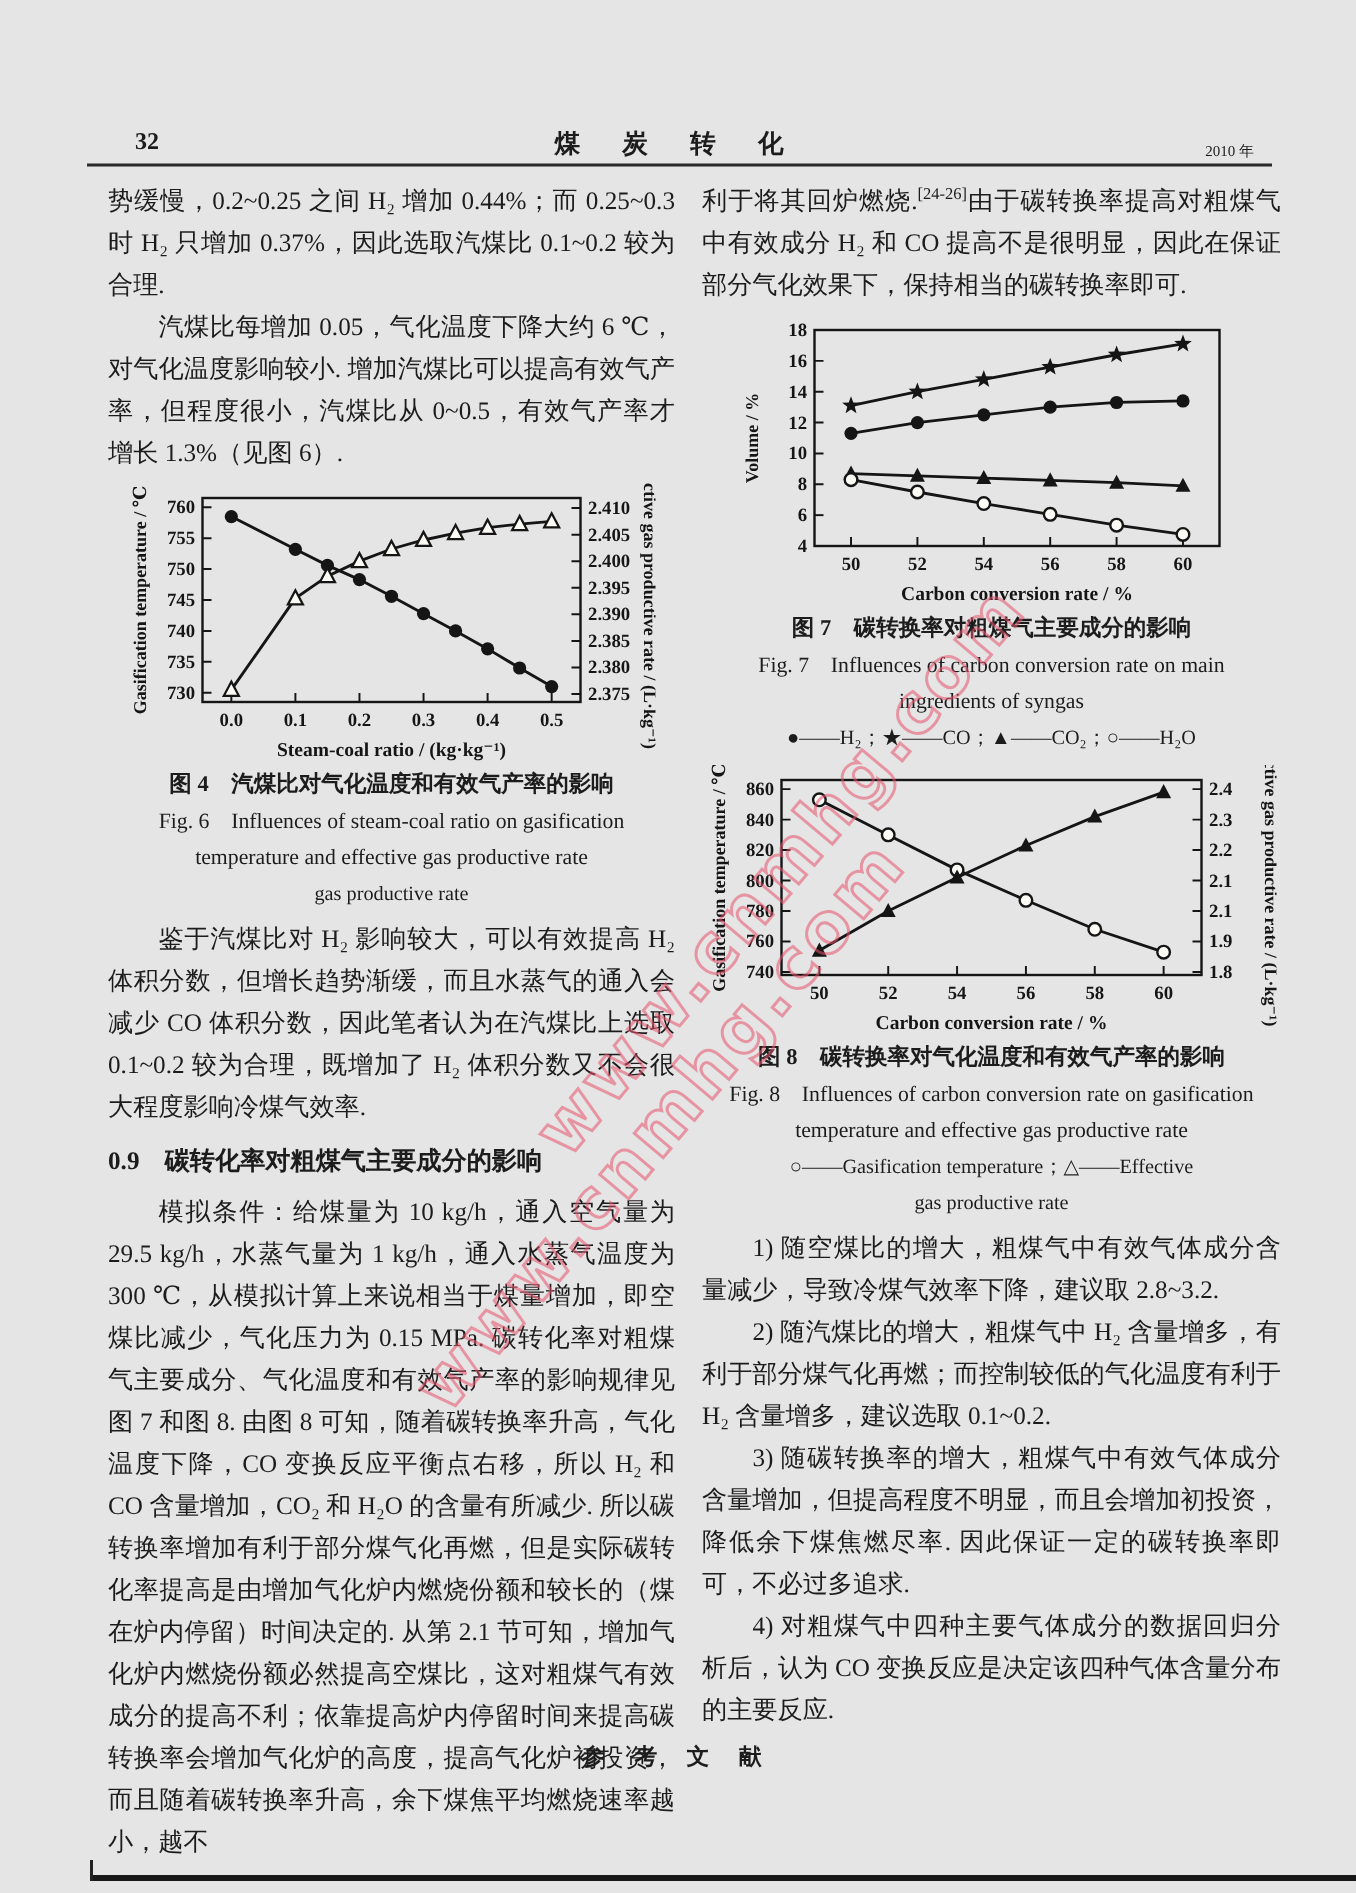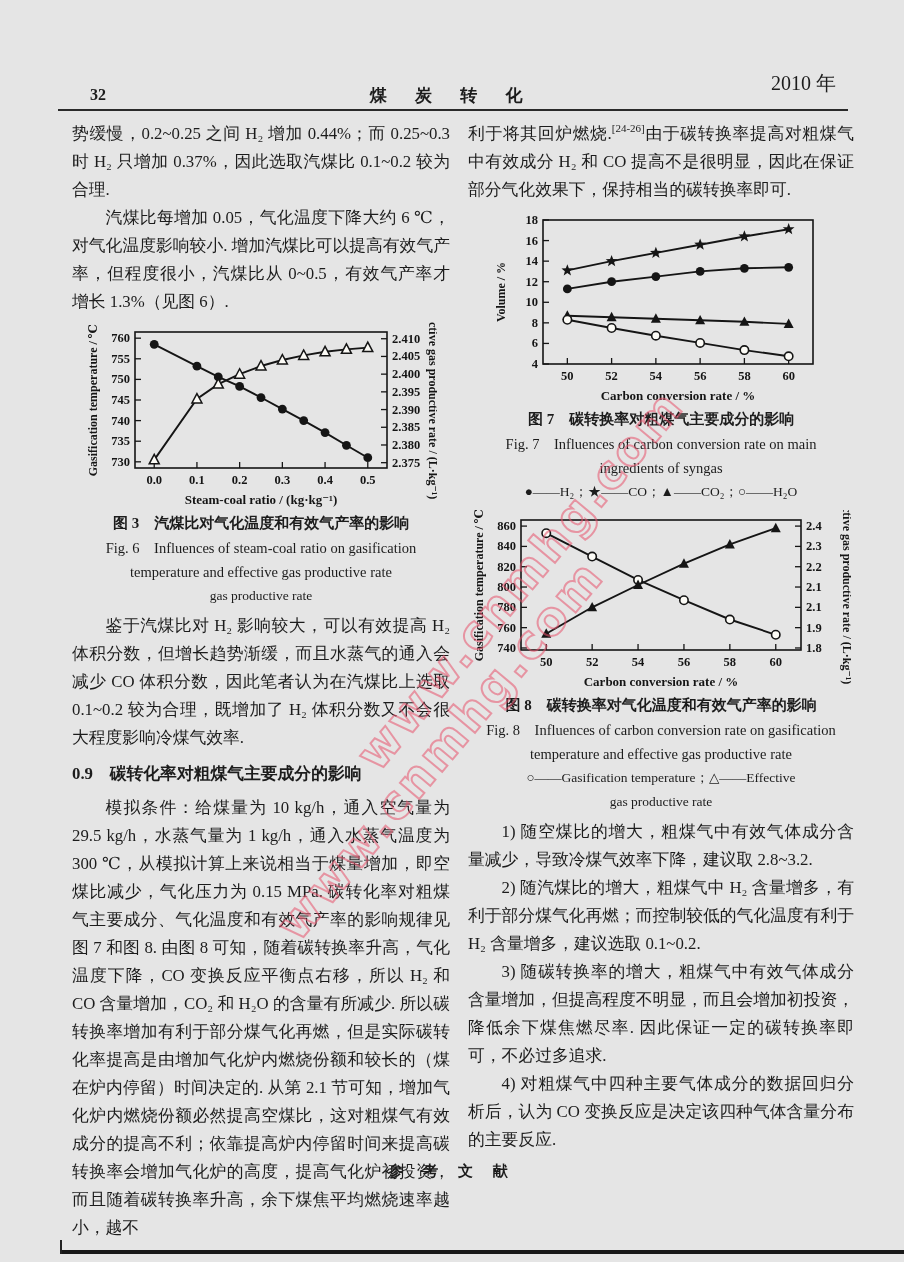--- a/index.html
+++ b/index.html
@@ -4,21 +4,21 @@
 <style>
   html,body{margin:0;padding:0;background:#777;}
   .page{
     position:relative; width:904px; height:1262px; margin:0 auto;
     background:#e5e5e5; overflow:hidden; color:#1c1c1c;
     font-family:"Liberation Serif","DejaVu Serif",serif;
   }
   
   .hdr-num{position:absolute;left:90px;top:86px;font-size:16px;font-weight:bold;}
   .hdr-title{position:absolute;left:0;top:84px;width:904px;text-align:center;font-size:17px;font-weight:bold;letter-spacing:12px;}
-  .hdr-year{position:absolute;right:68px;top:70px;font-size:20px;}
+  .hdr-year{position:absolute;right:68px;top:94px;font-size:10px;}
   .hdr-rule{position:absolute;left:58px;top:109px;width:790px;height:2px;background:#2a2a2a;}
   
   .col{position:absolute;top:120px;font-size:16.8px;line-height:28px;text-align:justify;}
   .col-left{left:72px;width:378px;}
   .col-right{left:468px;width:386px;}
   p.body{margin:0;}
   p.ind{text-indent:2em;}
   .sup{font-size:11px;vertical-align:super;line-height:0;}
   h3.sec{margin:8px 0 6px 0;font-size:16.8px;font-weight:bold;line-height:28px;}
   h2.concl{margin:14px 0 10px 0;font-size:19px;font-weight:bold;letter-spacing:2px;}
@@ -122,21 +122,21 @@
           <polygon points="111.9322033898305,71.5375000000009 106.9322033898305,80.93750000000091 116.9322033898305,80.93750000000091" fill="#fcfbf6" stroke="#151515" stroke-width="1.5"></polygon>
           <polygon points="133.28813559322032,56.66249999999949 128.28813559322032,66.06249999999949 138.28813559322032,66.06249999999949" fill="#fcfbf6" stroke="#151515" stroke-width="1.5"></polygon>
           <polygon points="154.64406779661016,46.745833333333955 149.64406779661016,56.145833333333954 159.64406779661016,56.145833333333954" fill="#fcfbf6" stroke="#151515" stroke-width="1.5"></polygon>
           <polygon points="175.99999999999997,38.60000000000078 170.99999999999997,48.00000000000078 180.99999999999997,48.00000000000078" fill="#fcfbf6" stroke="#151515" stroke-width="1.5"></polygon>
           <polygon points="197.3559322033898,32.579166666667355 192.3559322033898,41.97916666666735 202.3559322033898,41.97916666666735" fill="#fcfbf6" stroke="#151515" stroke-width="1.5"></polygon>
           <polygon points="218.71186440677963,27.975000000000442 213.71186440677963,37.37500000000044 223.71186440677963,37.37500000000044" fill="#fcfbf6" stroke="#151515" stroke-width="1.5"></polygon>
           <polygon points="240.06779661016947,24.433333333334183 235.06779661016947,33.83333333333418 245.06779661016947,33.83333333333418" fill="#fcfbf6" stroke="#151515" stroke-width="1.5"></polygon>
           <polygon points="261.42372881355925,21.95416666666702 256.42372881355925,31.354166666667023 266.42372881355925,31.354166666667023" fill="#fcfbf6" stroke="#151515" stroke-width="1.5"></polygon>
           <polygon points="282.77966101694915,20.183333333333096 277.77966101694915,29.583333333333098 287.77966101694915,29.583333333333098" fill="#fcfbf6" stroke="#151515" stroke-width="1.5"></polygon>
         </svg>
-      <p class="cap cap-cn">图 3　汽煤比对气化温度和有效气产率的影响</p>
+      <p class="cap cap-cn">图 4　汽煤比对气化温度和有效气产率的影响</p>
       <p class="cap cap-en">Fig. 6　Influences of steam-coal ratio on gasification</p>
       <p class="cap cap-en">temperature and effective gas productive rate</p>
       <p class="cap cap-leg">gas productive rate</p>
     </div>
 
     <p class="body ind">鉴于汽煤比对 H₂ 影响较大，可以有效提高 H₂ 体积分数，但增长趋势渐缓，而且水蒸气的通入会减少 CO 体积分数，因此笔者认为在汽煤比上选取 0.1~0.2 较为合理，既增加了 H₂ 体积分数又不会很大程度影响冷煤气效率.</p>
     <h3 class="sec">0.9　碳转化率对粗煤气主要成分的影响</h3>
     <p class="body ind">模拟条件：给煤量为 10 kg/h，通入空气量为 29.5 kg/h，水蒸气量为 1 kg/h，通入水蒸气温度为 300 ℃，从模拟计算上来说相当于煤量增加，即空煤比减少，气化压力为 0.15 MPa. 碳转化率对粗煤气主要成分、气化温度和有效气产率的影响规律见图 7 和图 8. 由图 8 可知，随着碳转换率升高，气化温度下降，CO 变换反应平衡点右移，所以 H₂ 和 CO 含量增加，CO₂ 和 H₂O 的含量有所减少. 所以碳转换率增加有利于部分煤气化再燃，但是实际碳转化率提高是由增加气化炉内燃烧份额和较长的（煤在炉内停留）时间决定的. 从第 2.1 节可知，增加气化炉内燃烧份额必然提高空煤比，这对粗煤气有效成分的提高不利；依靠提高炉内停留时间来提高碳转换率会增加气化炉的高度，提高气化炉初投资，而且随着碳转换率升高，余下煤焦平均燃烧速率越小，越不</p>
   </div>
 

